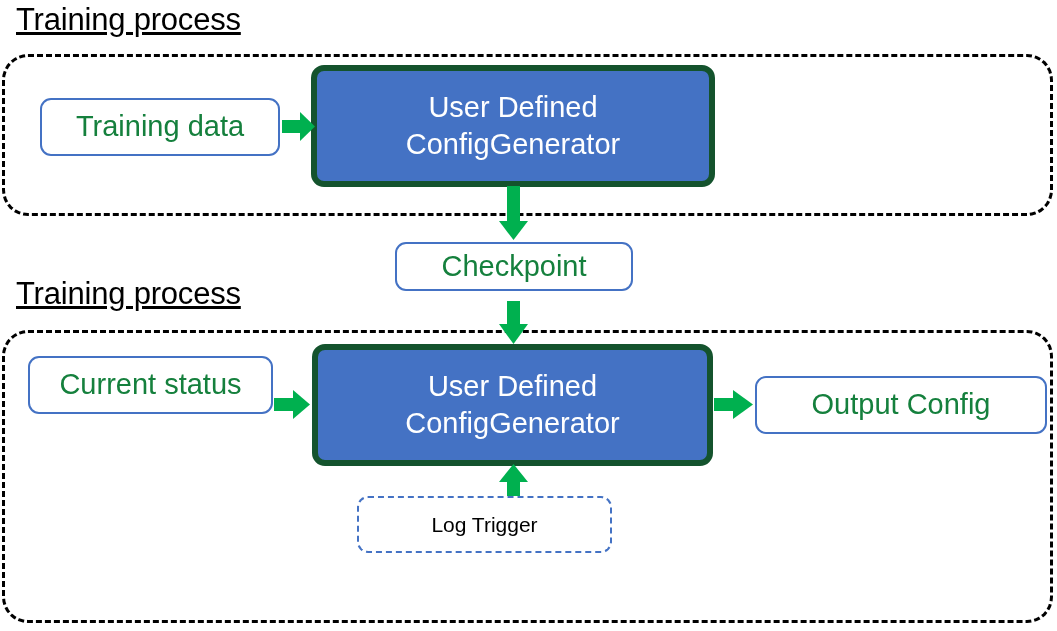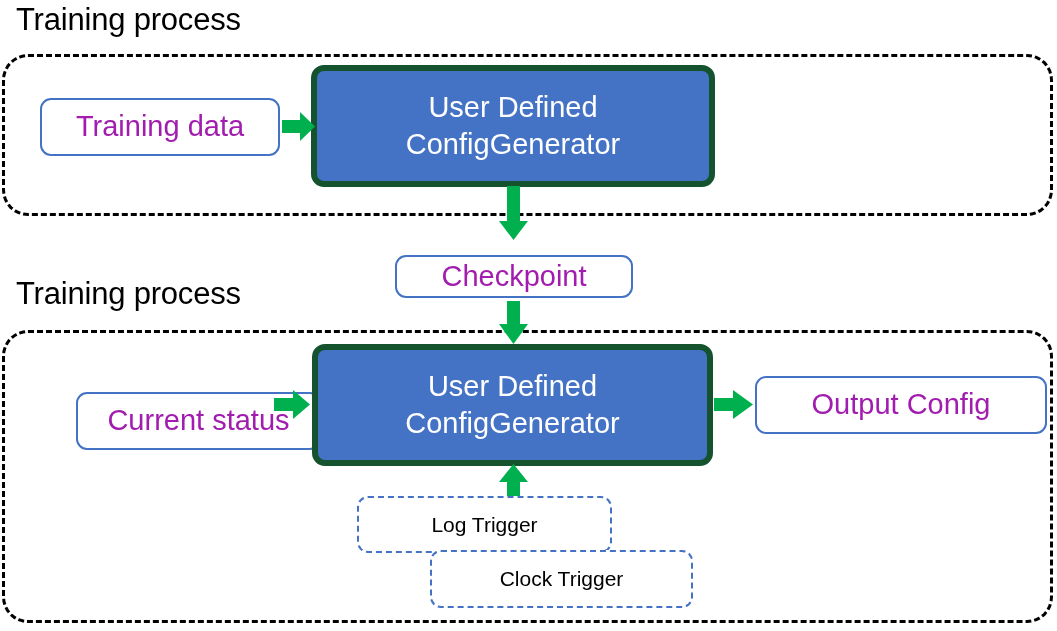--- a/index.html
+++ b/index.html
@@ -20,20 +20,21 @@
   }
 
   
   .section-title {
     position: absolute;
     font-size: 31px;
     line-height: 1;
     color: #000000;
     white-space: nowrap;
     letter-spacing: -0.2px;
+    text-decoration: underline;
   }
   #title-training { left: 16px; top: 4px; }
   #title-inference { left: 16px; top: 278px; }
 
   
   .group-box {
     position: absolute;
     border: 3px dashed #000000;
     border-radius: 26px;
     background: transparent;
@@ -64,28 +65,28 @@
   
   .data-box {
     position: absolute;
     background: #ffffff;
     border: 2px solid #4472C4;
     border-radius: 11px;
     box-sizing: border-box;
     display: flex;
     align-items: center;
     justify-content: center;
-    color: #a21caf;
+    color: #15803d;
     font-size: 29px;
     line-height: 1.1;
     white-space: nowrap;
   }
   #box-training-data   { left: 40px;  top: 98px;  width: 240px; height: 58px; }
-  #box-checkpoint      { left: 395px; top: 242px; width: 238px; height: 43px; margin-top: 13px; }
-  #box-current-status  { left: 28px;  top: 392px; width: 245px; height: 58px; margin-left: 48px; }
+  #box-checkpoint      { left: 395px; top: 242px; width: 238px; height: 49px; }
+  #box-current-status  { left: 28px;  top: 356px; width: 245px; height: 58px; }
   #box-output-config   { left: 755px; top: 376px; width: 292px; height: 58px; }
 
   
   .trigger-box {
     position: absolute;
     background: #ffffff;
     border: 2px dashed #4472C4;
     border-radius: 11px;
     box-sizing: border-box;
     display: flex;
@@ -149,23 +150,20 @@
   </div>
 
   <div class="data-box" id="box-output-config">
     <span>Output Config</span>
   </div>
 
   <div class="trigger-box" id="box-log-trigger">
     <span>Log Trigger</span>
   </div>
 
-  <div class="trigger-box" id="box-clock-trigger">
-    <span>Clock Trigger</span>
-  </div>
 
   <svg id="arrow-layer" viewBox="0 0 1057 631">
 
     <g>
       <rect x="282" y="120" width="21" height="13" fill="#00B04F"></rect>
       <polygon points="300,112 315,126.5 300,141" fill="#00B04F"></polygon>
     </g>
 
     <g>
       <rect x="507" y="186" width="13" height="38" fill="#00B04F"></rect>

